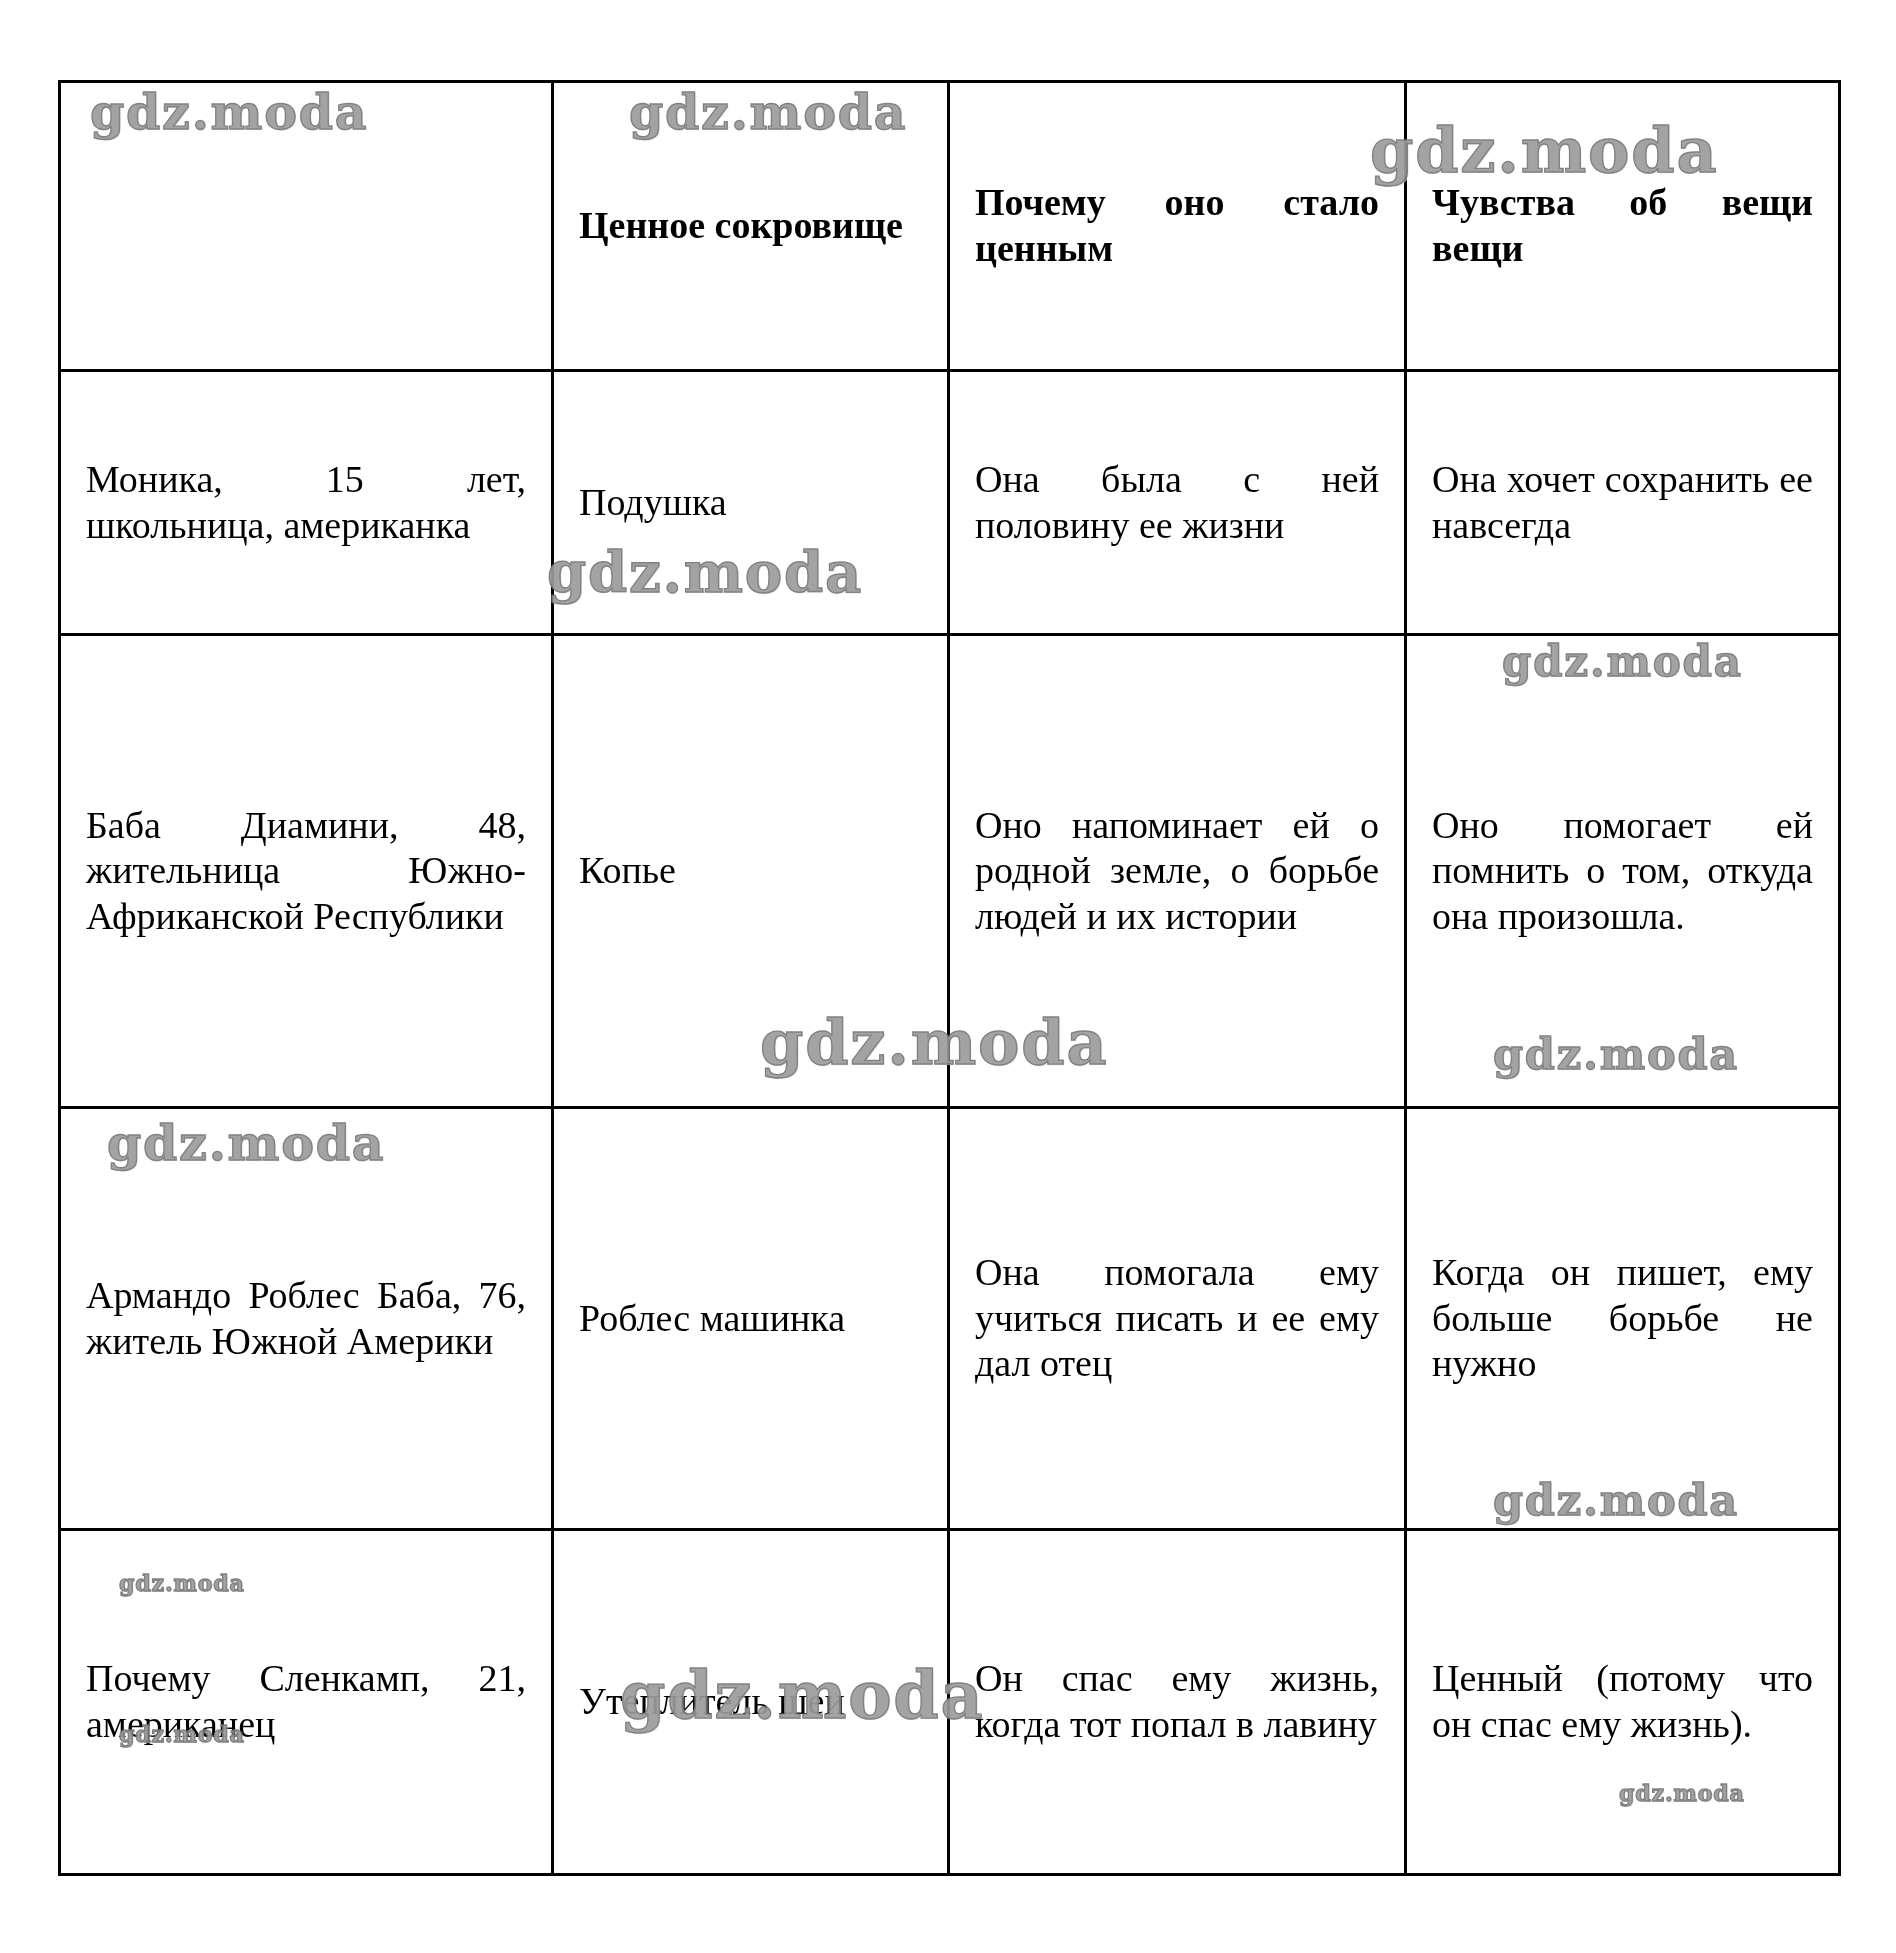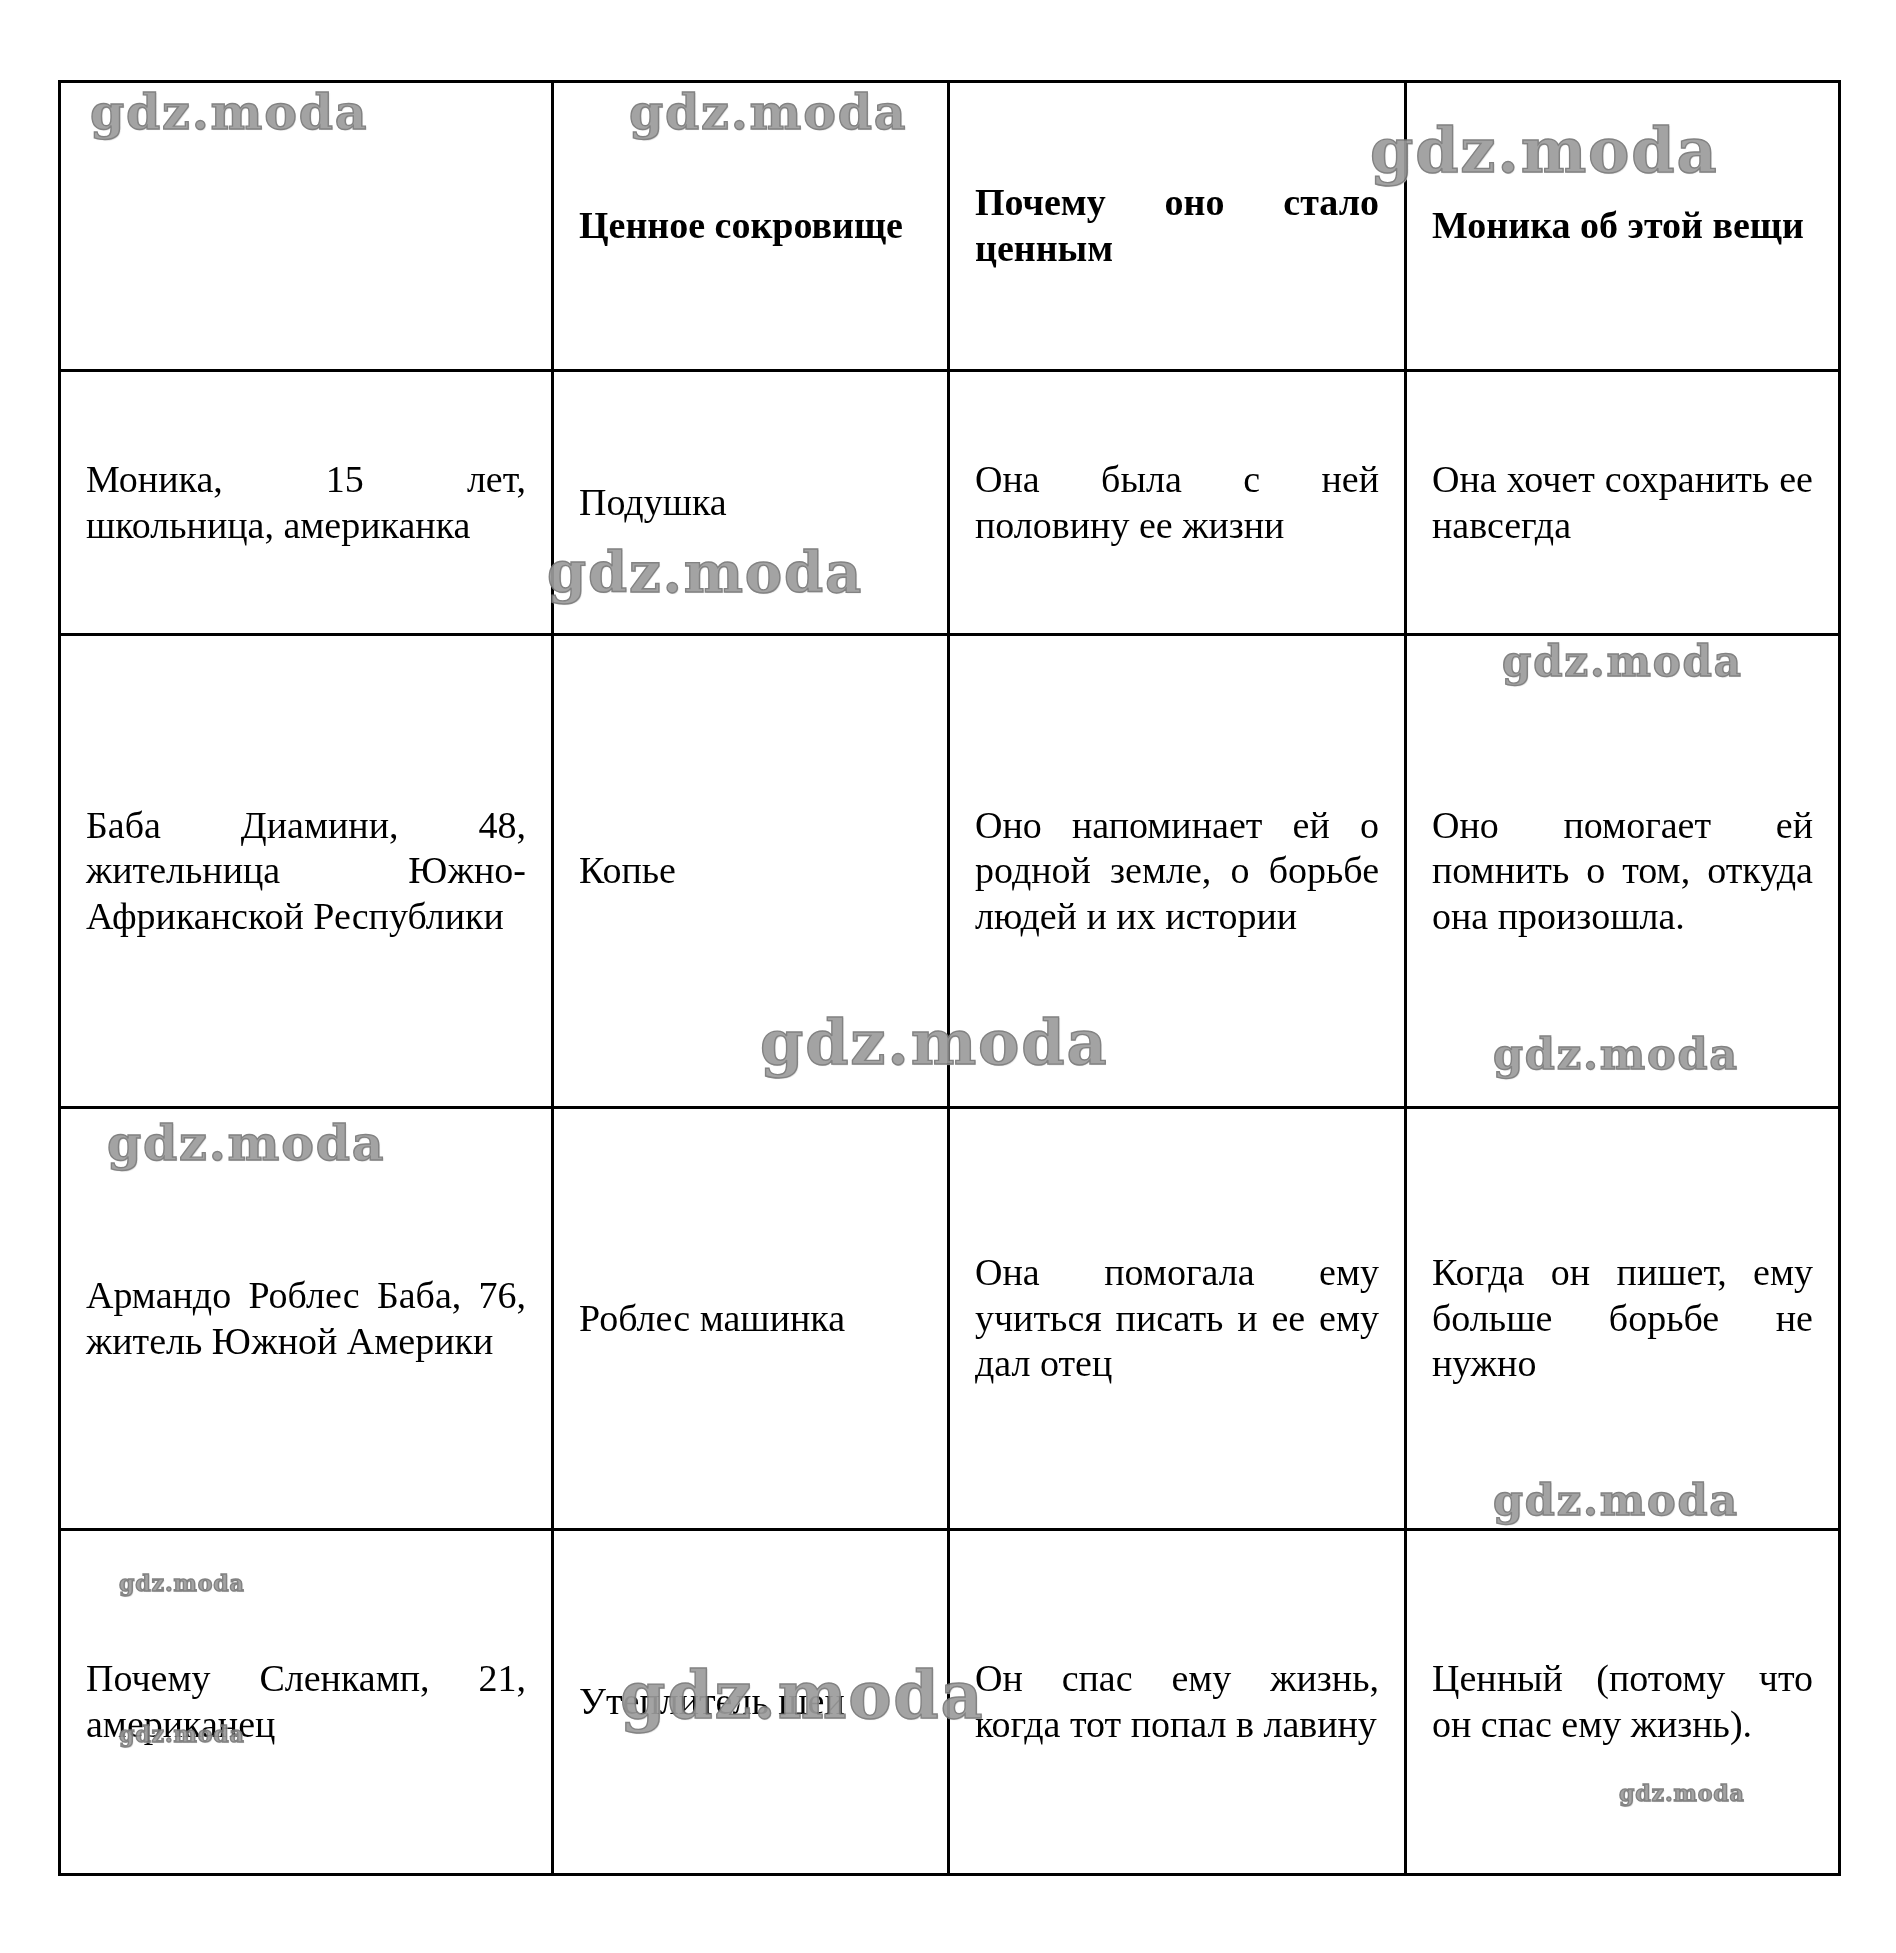--- a/index.html
+++ b/index.html
@@ -81,21 +81,21 @@
       <col style="width:493px">
       <col style="width:396px">
       <col style="width:457px">
       <col style="width:434px">
     </colgroup>
     <tbody>
         <tr class="hdr">
       <td></td>
       <th>Ценное сокровище</th>
       <th>Почему оно стало ценным</th>
-      <th>Моника об этой вещи</th>
+      <th>Чувства об вещи вещи</th>
     </tr>
     <tr class="r1">
       <td>Моника, 15 лет, школьница, американка</td>
       <td>Подушка</td>
       <td>Она была с ней половину ее жизни</td>
       <td>Она хочет сохранить ее навсегда</td>
     </tr>
     <tr class="r2">
       <td>Баба Диамини, 48, жительница Южно-Африканской Республики</td>
       <td>Копье</td>

